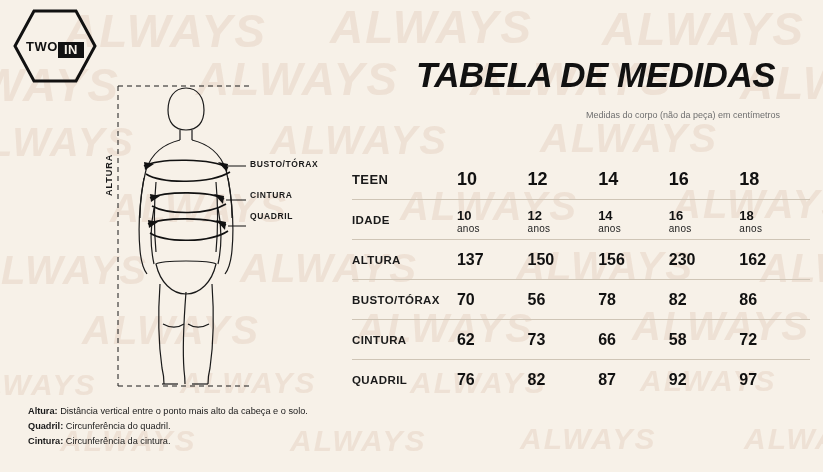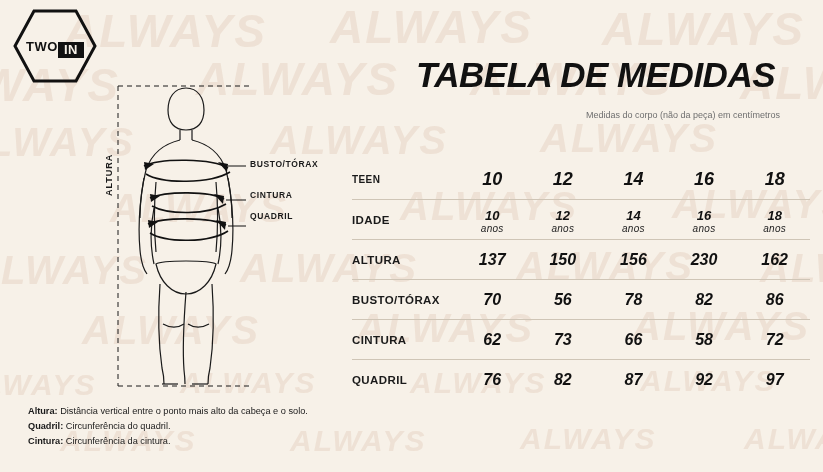--- a/index.html
+++ b/index.html
@@ -155,28 +155,26 @@
   td.rowlabel {
     text-align: left;
     font-size: 11.5px;
     font-weight: bold;
     letter-spacing: 0.4px;
     color: #1a1a1a;
     width: 104px;
     text-transform: uppercase;
   }
   td.val {
-    text-align: center;
     font-size: 16px;
     font-weight: bold;
     color: #111;
     width: 70px;
-    font-style: italic;
-  }
-  tr.header td.rowlabel { font-size: 10px; }
+  }
+  tr.header td.rowlabel { font-size: 13px; }
   tr.header td.val { font-size: 18px; }
   td.val .unit {
     display: block;
     font-size: 10px;
     font-weight: normal;
     letter-spacing: 0.3px;
     margin-top: -1px;
     color: #222;
   }
   td.val .num-small {

